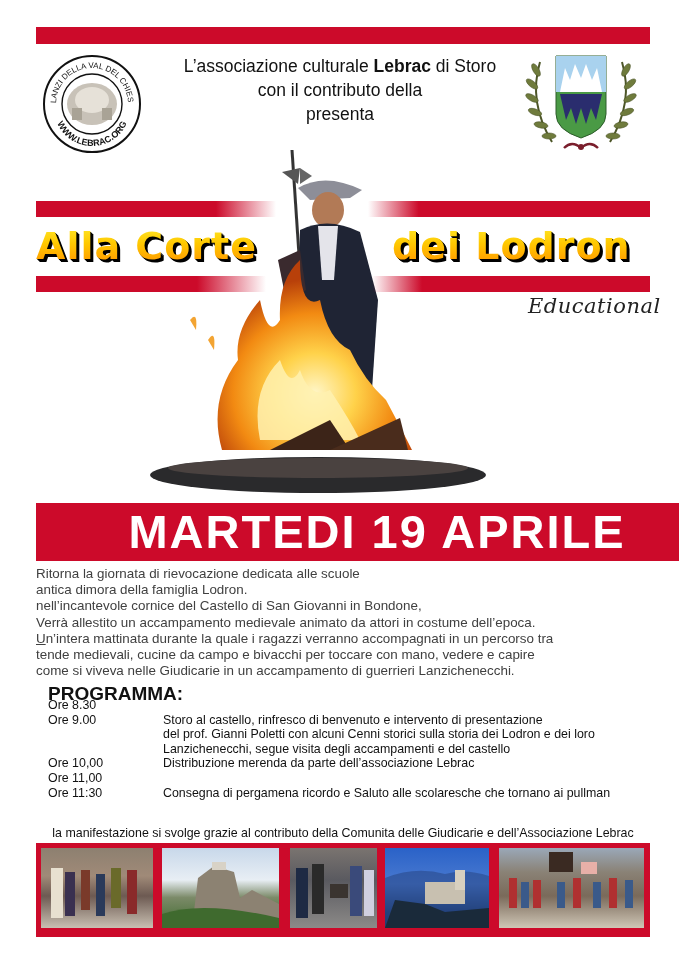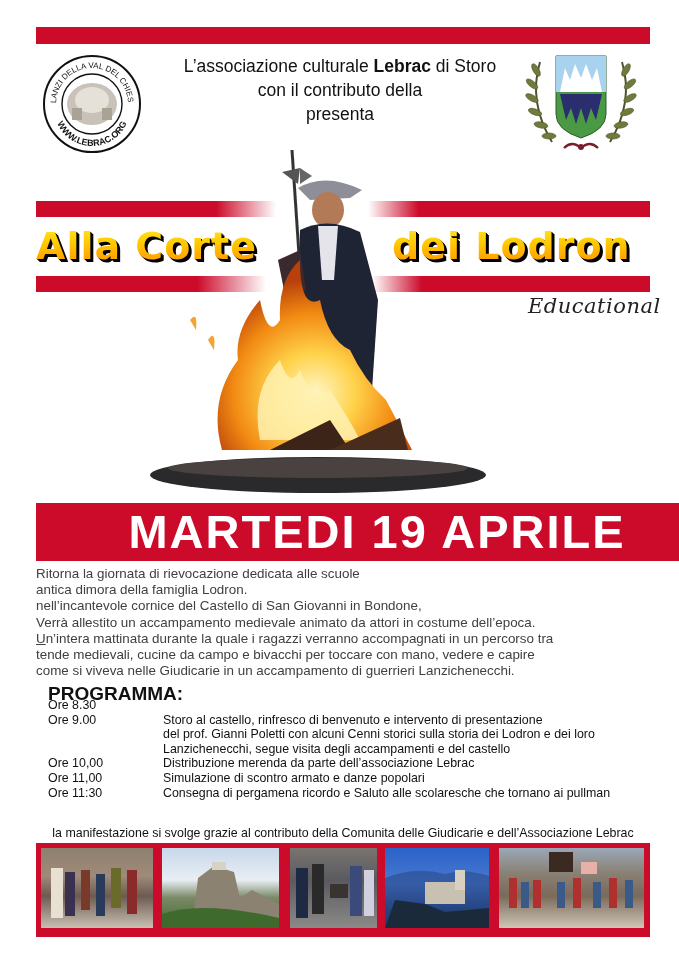--- a/index.html
+++ b/index.html
@@ -190,21 +190,20 @@
       <div>del prof. Gianni Poletti con alcuni Cenni storici sulla storia dei Lodron e dei loro</div>
       <div>Lanzichenecchi, segue visita degli accampamenti e del castello</div>
     </div>
   </div>
   <div class="row">
     <div class="time">Ore 10,00</div>
     <div class="desc">Distribuzione merenda da parte dell’associazione Lebrac</div>
   </div>
   <div class="row">
     <div class="time">Ore 11,00</div>
-    <div class="desc">Simulazione di scontro armato e danze popolari</div>
   </div>
   <div class="row">
     <div class="time">Ore 11:30</div>
     <div class="desc">Consegna di pergamena ricordo e Saluto alle scolaresche che tornano ai pullman</div>
   </div>
 </div>
 
 <div id="footer-note" class="abs">la manifestazione si svolge grazie al contributo della Comunita delle Giudicarie e dell’Associazione Lebrac</div>
 
 <div id="photo-strip" class="abs red">

